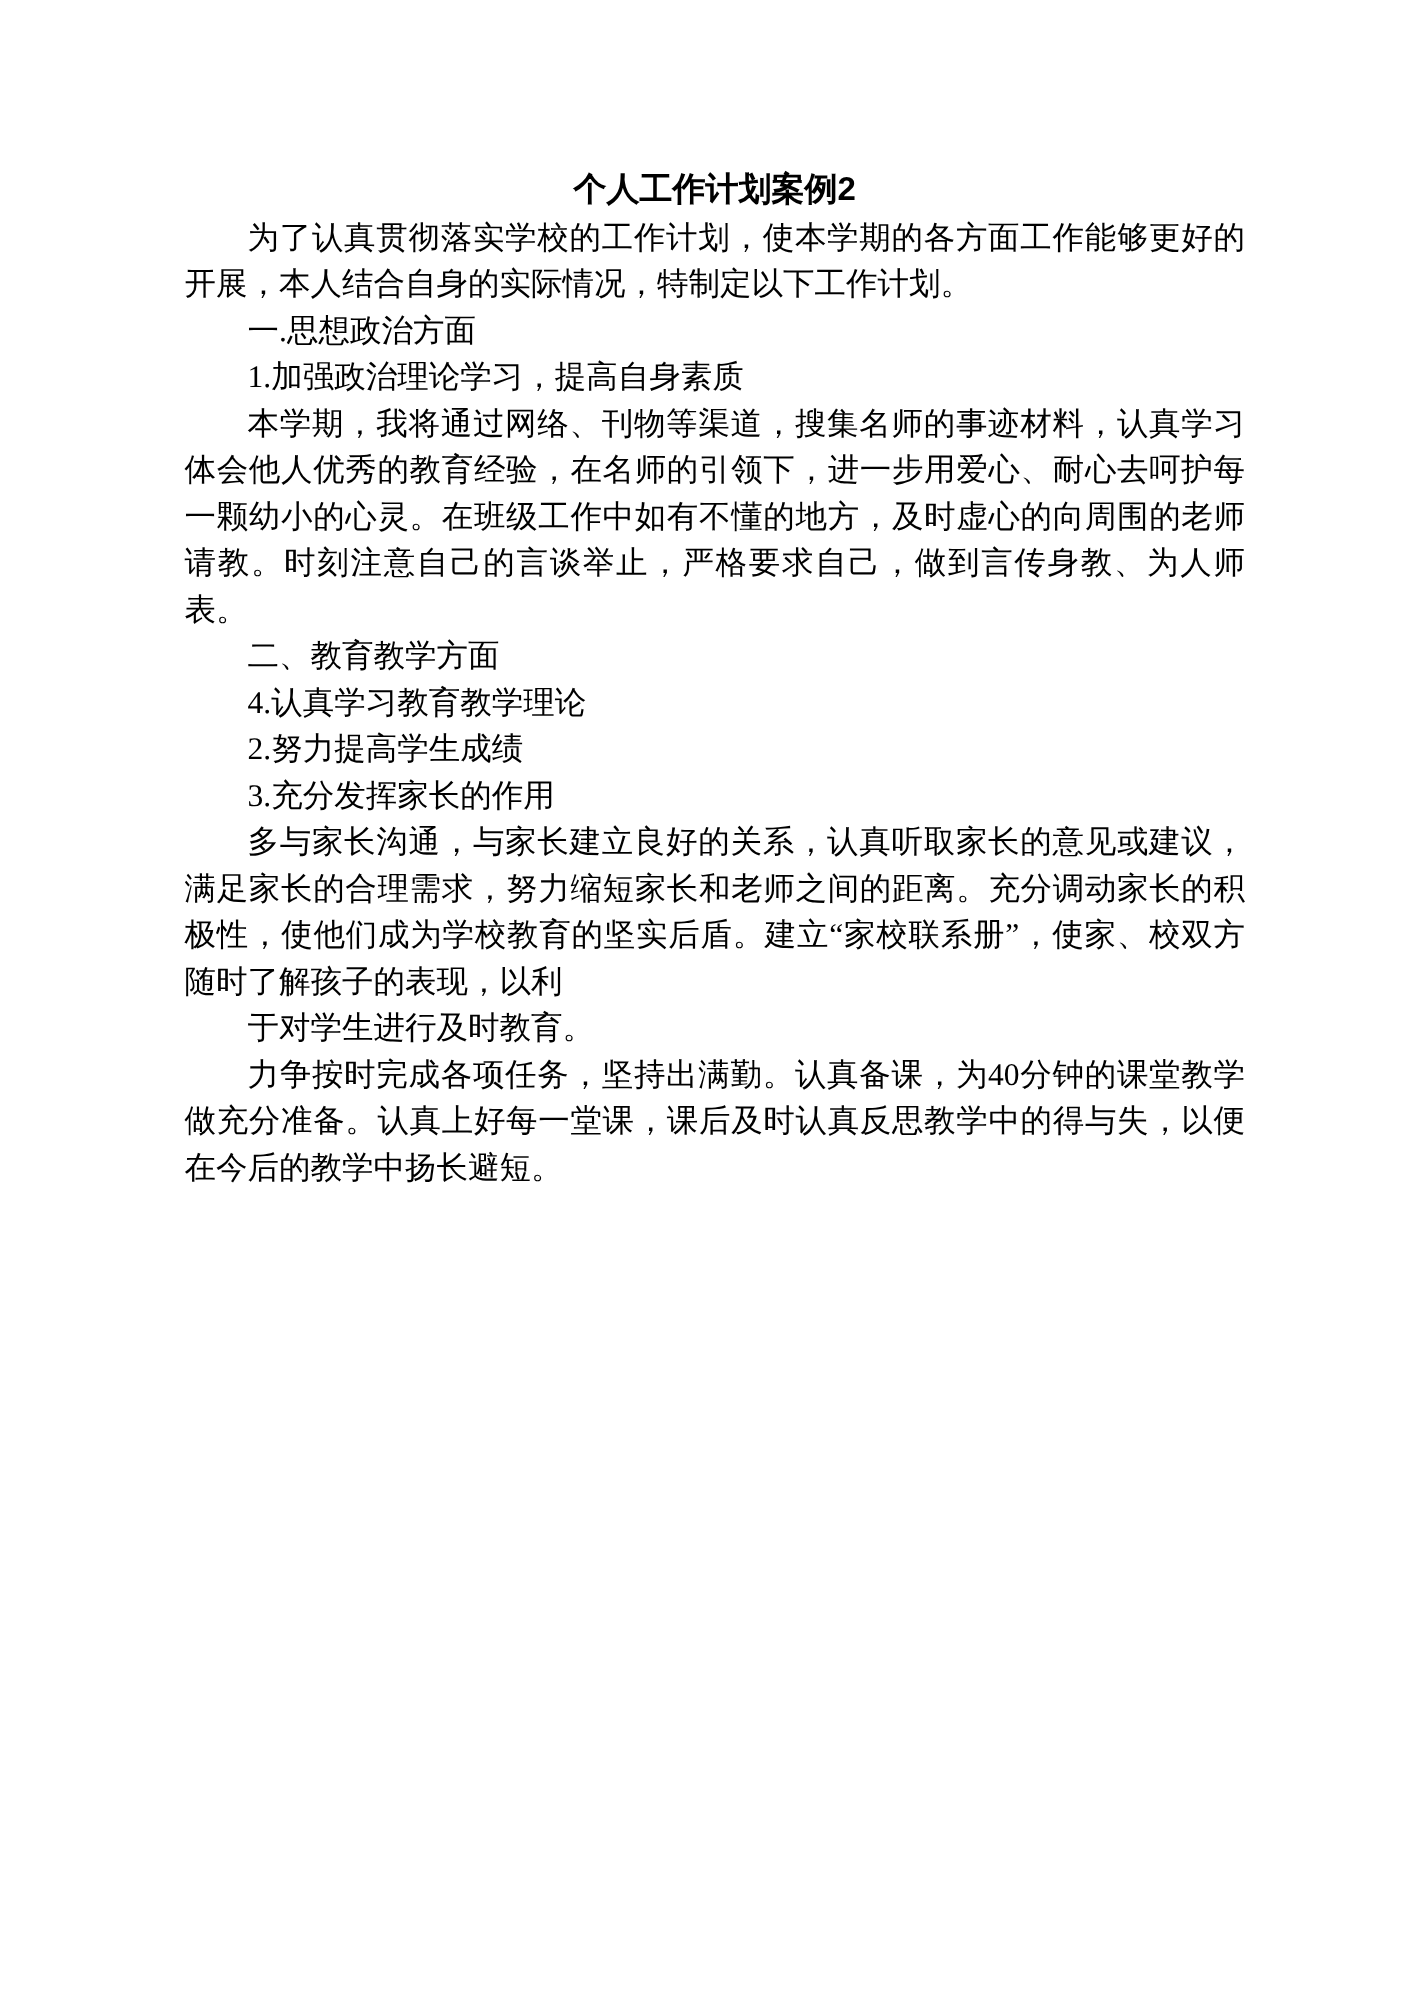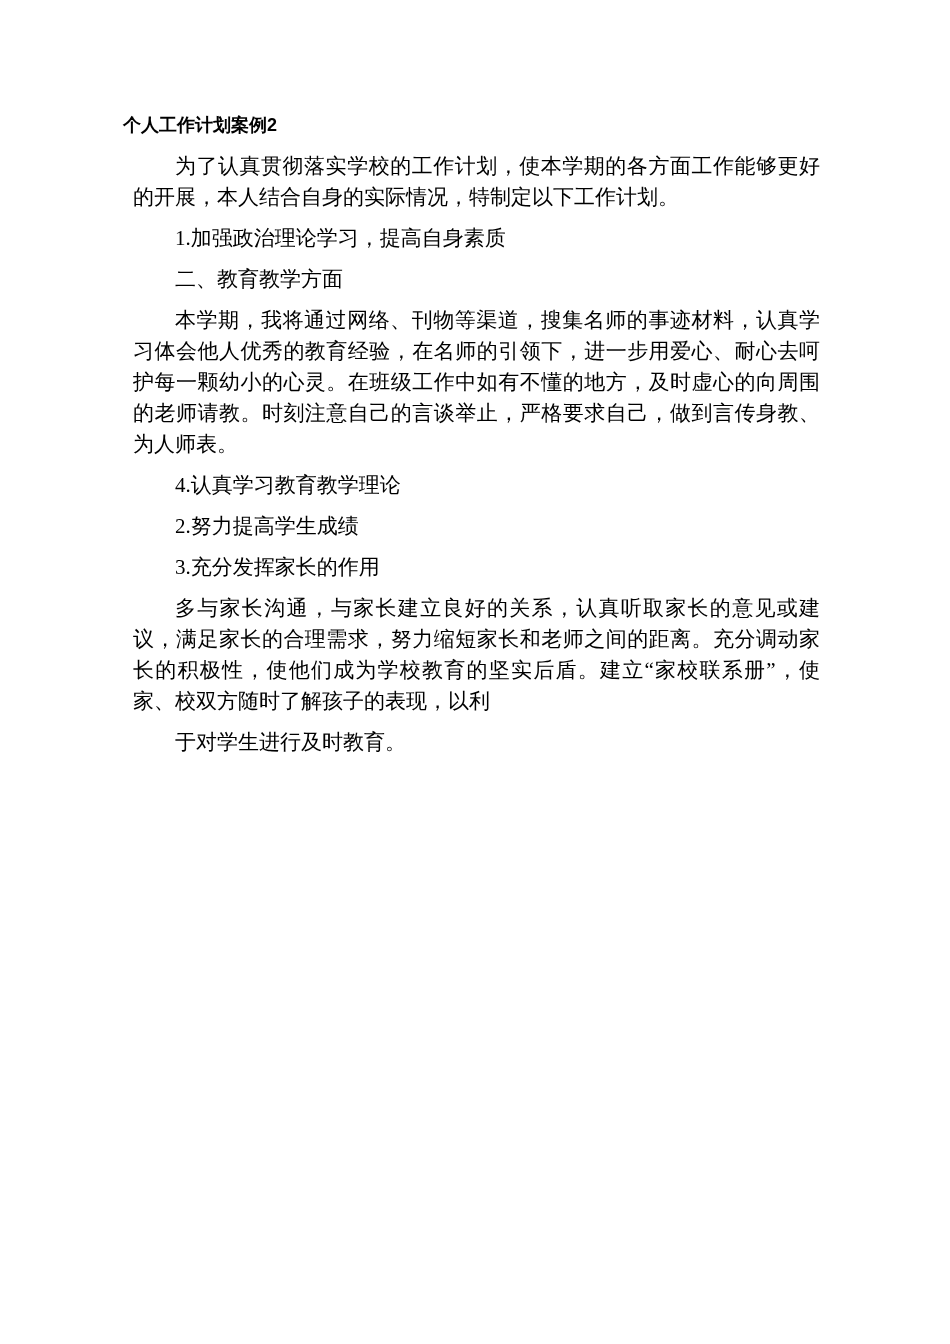--- a/index.html
+++ b/index.html
@@ -15,39 +15,41 @@
     background: #ffffff;
     color: #000000;
     padding: 110px 120px 40px 123px;
     font-family: "Liberation Serif", "DejaVu Serif", serif;
     font-size: 21px;
     line-height: 31px;
     overflow: hidden;
   }
   .doc-title {
     margin: 0 0 2px 0;
-    text-align: left;
+    text-align: center;
     font-family: "Liberation Sans", "DejaVu Sans", sans-serif;
     font-weight: 700;
-    font-size: 18px;
+    font-size: 22px;
     line-height: 31px;
   }
   .para {
-    margin: 10px;
+    margin: 0;
     text-indent: 2em;
     text-align: justify;
   }
 </style>
 </head>
 <body>
 
 <div class="page">
   <h1 class="doc-title">个人工作计划案例2</h1>
   <p class="para">为了认真贯彻落实学校的工作计划，使本学期的各方面工作能够更好的开展，本人结合自身的实际情况，特制定以下工作计划。</p>
+  <p class="para">一.思想政治方面</p>
   <p class="para">1.加强政治理论学习，提高自身素质</p>
+  <p class="para">本学期，我将通过网络、刊物等渠道，搜集名师的事迹材料，认真学习体会他人优秀的教育经验，在名师的引领下，进一步用爱心、耐心去呵护每一颗幼小的心灵。在班级工作中如有不懂的地方，及时虚心的向周围的老师请教。时刻注意自己的言谈举止，严格要求自己，做到言传身教、为人师表。</p>
   <p class="para">二、教育教学方面</p>
-  <p class="para">本学期，我将通过网络、刊物等渠道，搜集名师的事迹材料，认真学习体会他人优秀的教育经验，在名师的引领下，进一步用爱心、耐心去呵护每一颗幼小的心灵。在班级工作中如有不懂的地方，及时虚心的向周围的老师请教。时刻注意自己的言谈举止，严格要求自己，做到言传身教、为人师表。</p>
   <p class="para">4.认真学习教育教学理论</p>
   <p class="para">2.努力提高学生成绩</p>
   <p class="para">3.充分发挥家长的作用</p>
   <p class="para">多与家长沟通，与家长建立良好的关系，认真听取家长的意见或建议，满足家长的合理需求，努力缩短家长和老师之间的距离。充分调动家长的积极性，使他们成为学校教育的坚实后盾。建立“家校联系册”，使家、校双方随时了解孩子的表现，以利</p>
   <p class="para">于对学生进行及时教育。</p>
+  <p class="para">力争按时完成各项任务，坚持出满勤。认真备课，为40分钟的课堂教学做充分准备。认真上好每一堂课，课后及时认真反思教学中的得与失，以便在今后的教学中扬长避短。</p>
 </div>
 
 </body></html>

